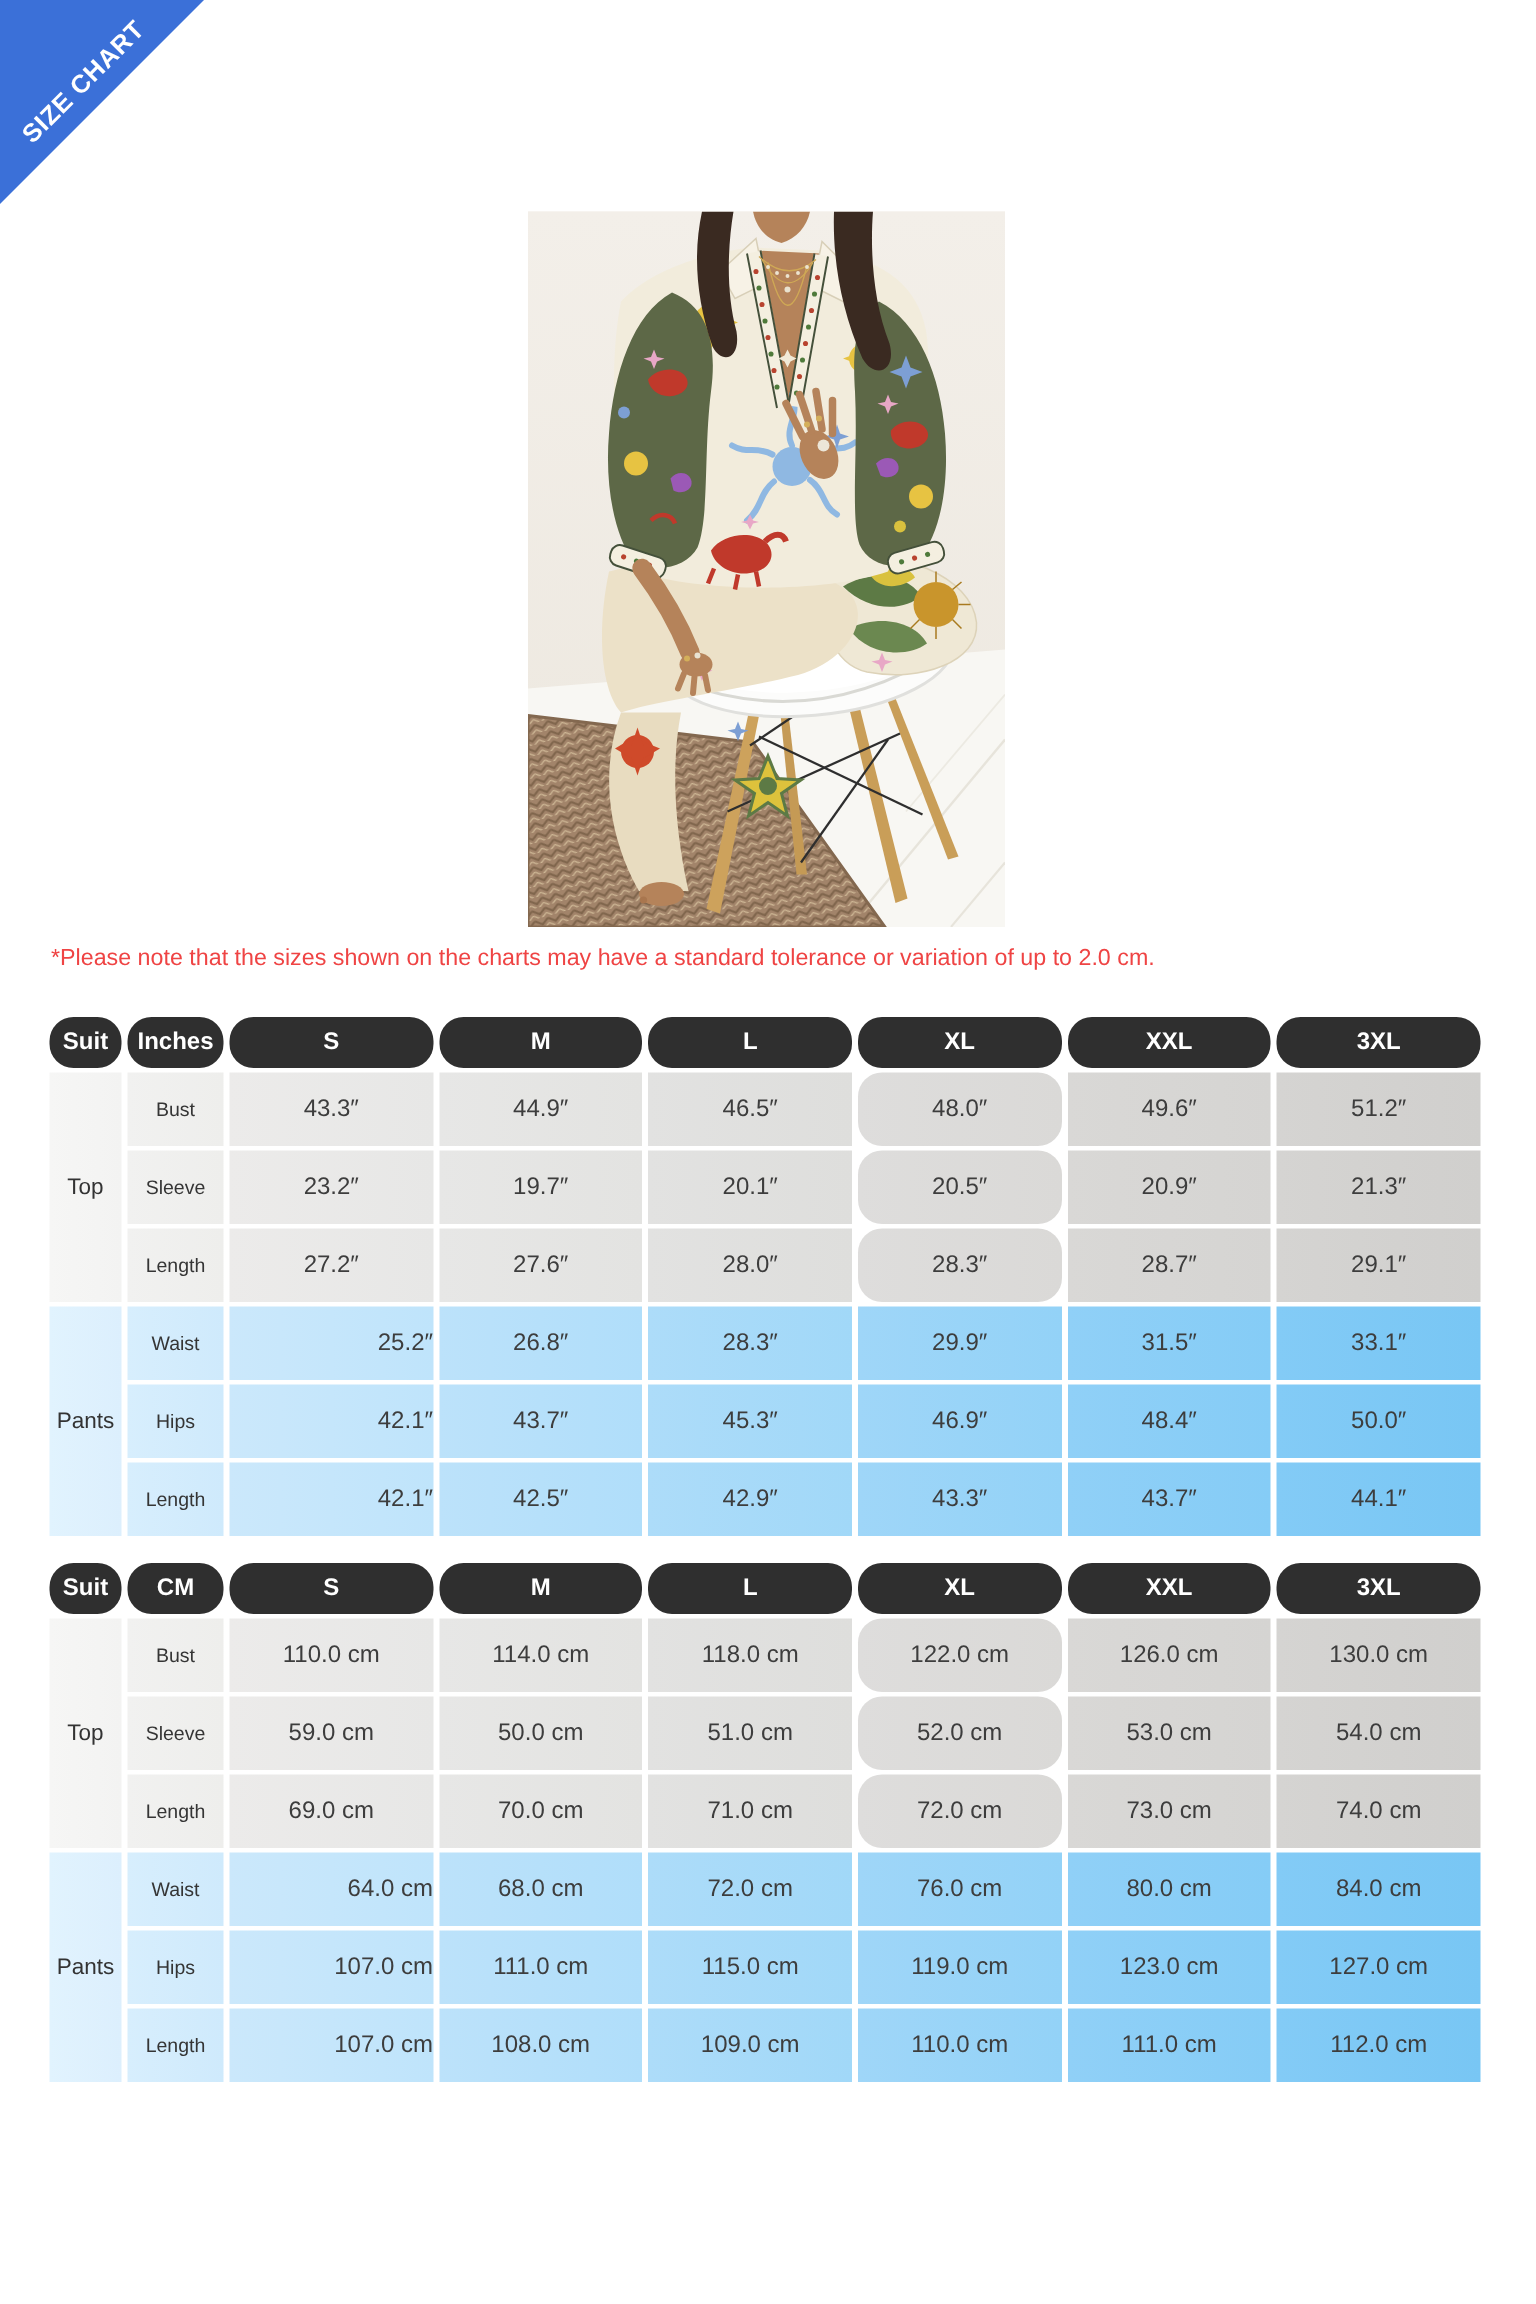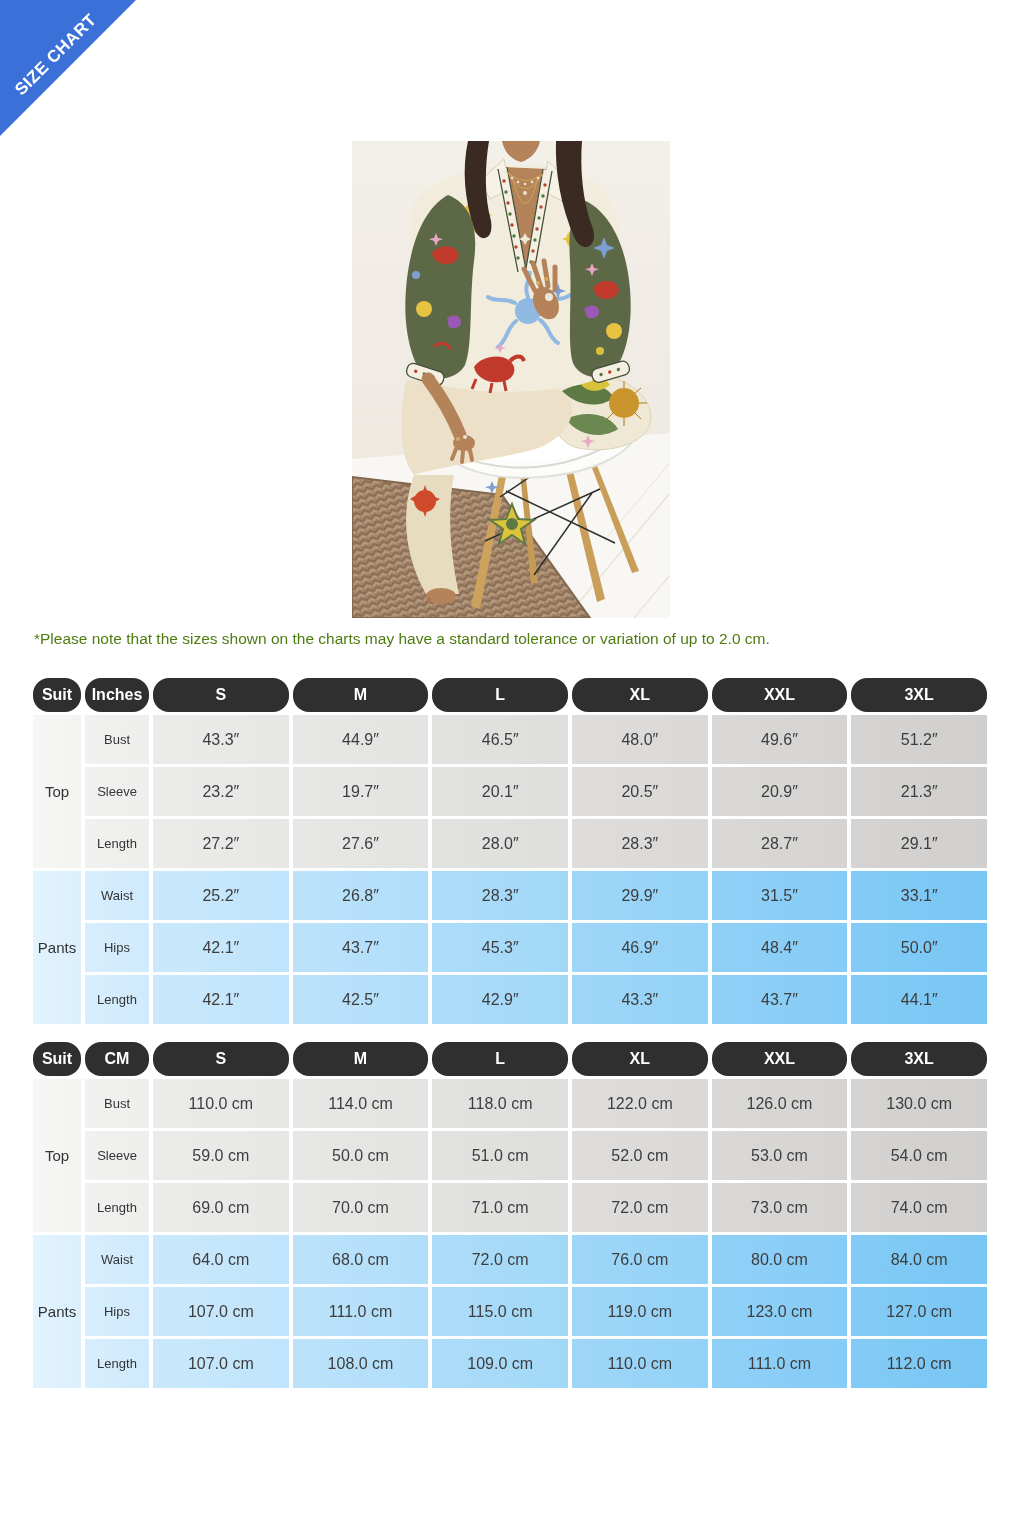--- a/index.html
+++ b/index.html
@@ -29,28 +29,28 @@
   .size-table td{height:49px;padding:0;text-align:center;font-size:16px;color:#3d3d3d;vertical-align:middle;}
   .size-table td.lab{font-size:13px;color:#353535;}
   .size-table td.group{font-size:15px;color:#333333;}
 
   
   tr.sec-gray td.c0{background:linear-gradient(90deg,#f6f6f5,#f3f3f2);}
   tr.sec-gray td.c1{background:linear-gradient(90deg,#f1f1f0,#eeeeec);}
   tr.sec-gray td.c2{background:linear-gradient(90deg,#ecebea,#e7e7e6);}
   tr.sec-gray td.c3{background:linear-gradient(90deg,#e7e7e6,#e3e3e1);}
   tr.sec-gray td.c4{background:linear-gradient(90deg,#e2e2e1,#dededc);margin-top:35px;}
-  tr.sec-gray td.c5{background:linear-gradient(90deg,#dedddc,#dad9d7);}
+  tr.sec-gray td.c5{background:linear-gradient(90deg,#dedddc,#dad9d7);border-radius:16px;}
   tr.sec-gray td.c6{background:linear-gradient(90deg,#d9d8d6,#d5d4d2);}
   tr.sec-gray td.c7{background:linear-gradient(90deg,#d5d4d2,#d0cfcd);}
 
   
   tr.sec-blue td.c0{background:linear-gradient(90deg,#e1f3fe,#dceffd);}
   tr.sec-blue td.c1{background:linear-gradient(90deg,#d7eefd,#cfeafc);}
-  tr.sec-blue td.c2{background:linear-gradient(90deg,#cbe8fb,#bfe4fb);}
+  tr.sec-blue td.c2{background:linear-gradient(90deg,#cbe8fb,#bfe4fb);text-align:right;}
   tr.sec-blue td.c3{background:linear-gradient(90deg,#bce2fa,#b0defa);}
   tr.sec-blue td.c4{background:linear-gradient(90deg,#addcf9,#a1d8f8);}
   tr.sec-blue td.c5{background:linear-gradient(90deg,#9fd6f8,#93d2f7);}
   tr.sec-blue td.c6{background:linear-gradient(90deg,#90d0f7,#85ccf6);}
   tr.sec-blue td.c7{background:linear-gradient(90deg,#83cbf6,#78c6f4);}
 </style>
 </head>
 <body>
 
 <div class="page">
@@ -267,21 +267,21 @@
       </g>
 
       <g>
         <path d="M150,0 C152,10 158,18 169,21 C179,18 186,10 188,0 Z" fill="#b5835a"></path>
         <path d="M116,0 C110,28 112,58 123,90 C129,102 142,99 139,80 C132,54 133,24 137,0 Z" fill="#3a2a21"></path>
         <path d="M204,0 C203,30 208,64 223,98 C231,112 246,107 241,88 C230,60 228,26 230,0 Z" fill="#3a2a21"></path>
       </g>
     </svg>
   </div>
 
-  <div class="note" style="color: #4d7c0f;">*Please note that the sizes shown on the charts may have a standard tolerance or variation of up to 2.0 cm.</div>
+  <div class="note" style="color: #ef4444;">*Please note that the sizes shown on the charts may have a standard tolerance or variation of up to 2.0 cm.</div>
 
   <table class="size-table t1">
     <colgroup>
         <col class="w0">
         <col class="w1">
         <col>
         <col>
         <col>
         <col>
         <col>

